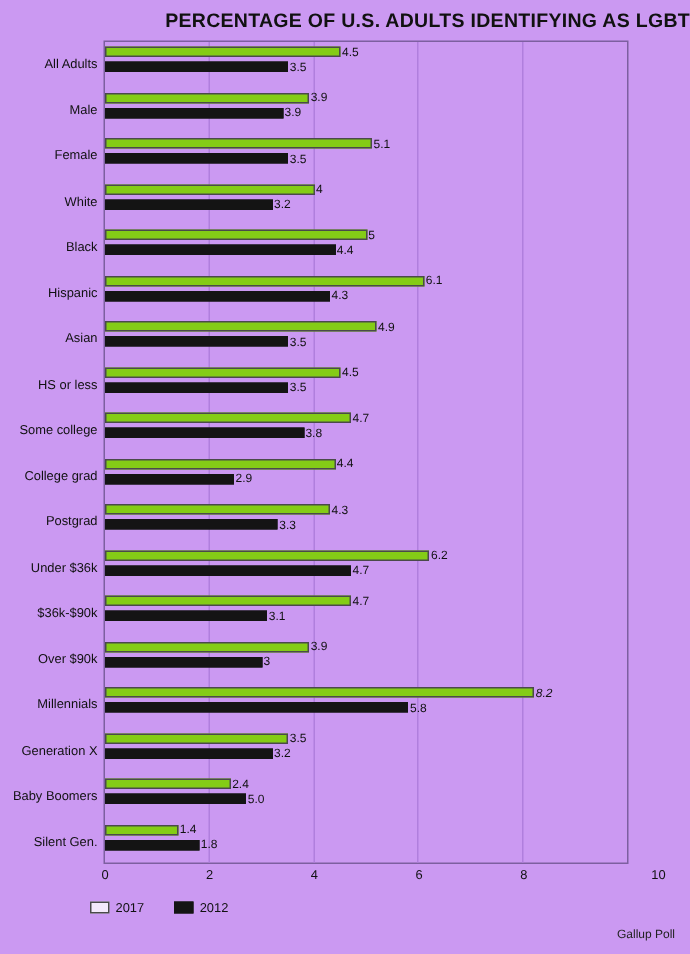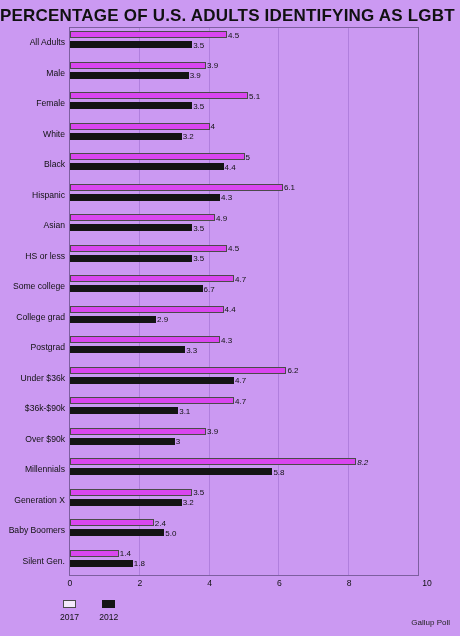--- a/index.html
+++ b/index.html
@@ -7,22 +7,22 @@
     width:460px;height:636px;
     background:#cb99f2;
     font-family:"Liberation Sans", sans-serif;
     overflow:hidden;
   }
   #page{position:relative;width:460px;height:636px;}
 
   
   .title{
     position:absolute;left:0;top:6px;width:460px;
-    text-align:left;
-    font-size:17px;font-weight:bold;color:#111;
+    text-align:right;
+    font-size:13px;font-weight:bold;color:#111;
     letter-spacing:.2px;
   }
 
   
   .plot-frame{
     position:absolute;
     left:69px;top:27px;
     width:350px;height:549px;
     border:1px solid #7d5fa0;
     box-sizing:border-box;
@@ -48,21 +48,21 @@
     text-align:right;
     width:200px;
   }
   .bar{
     position:absolute;left:70px;
     height:7px;
     box-sizing:border-box;
   }
   .bar.y2017{
     top:4px;
-    background:#d946ef;
+    background:#84cc16;
     border:1px solid #4a4a4a;
   }
   .bar.y2012{
     top:14px;
     background:#141414;
     border:1px solid #141414;
   }
   .bar-val{
     position:absolute;
     left:100%;
@@ -83,21 +83,21 @@
     font-size:8.6px;color:#111;
     transform:translateX(-50%);
   }
 
   
   .legend{
     position:absolute;left:60px;top:600px;
     display:flex;align-items:center;gap:6px;
     font-size:8.6px;color:#111;
   }
-  .legend-item{display:flex;align-items:center;gap:4px;margin-right:14px;flex-direction:column;}
+  .legend-item{display:flex;align-items:center;gap:4px;margin-right:14px;}
   .swatch{width:13px;height:8px;box-sizing:border-box;}
   .swatch.light{background:#f4e9fb;border:1px solid #4a4a4a;}
   .swatch.dark{background:#141414;border:1px solid #141414;}
 
   .source{
     position:absolute;right:10px;top:618px;
     font-size:8px;color:#222;
   }
 </style>
 </head>
@@ -164,21 +164,21 @@
         <div class="cat-label">Hispanic</div>
         <div class="bar y2017" style="width: 212.89px; padding-left: 32px;">
           <span class="bar-val">6.1</span>
         </div>
         <div class="bar y2012" style="width: 150.07px;">
           <span class="bar-val">4.3</span>
         </div>
       </div>
       <div class="row" style="top: 183px; height: 30.5px;">
         <div class="cat-label">Asian</div>
-        <div class="bar y2017" style="width: 145px;">
+        <div class="bar y2017" style="width: 181px;">
           <span class="bar-val">4.9</span>
         </div>
         <div class="bar y2012" style="width: 122.15px;">
           <span class="bar-val">3.5</span>
         </div>
       </div>
       <div class="row" style="top: 213.5px; height: 30.5px;">
         <div class="cat-label">HS or less</div>
         <div class="bar y2017" style="width: 157.05px;">
           <span class="bar-val">4.5</span>
@@ -186,21 +186,21 @@
         <div class="bar y2012" style="width: 122.15px;">
           <span class="bar-val">3.5</span>
         </div>
       </div>
       <div class="row" style="top: 244px; height: 30.5px;">
         <div class="cat-label">Some college</div>
         <div class="bar y2017" style="width: 164.03px;">
           <span class="bar-val">4.7</span>
         </div>
         <div class="bar y2012" style="width: 132.62px;">
-          <span class="bar-val">6.7</span>
+          <span class="bar-val">3.8</span>
         </div>
       </div>
       <div class="row" style="top: 274.5px; height: 30.5px;">
         <div class="cat-label">College grad</div>
         <div class="bar y2017" style="width: 153.56px;">
           <span class="bar-val">4.4</span>
         </div>
         <div class="bar y2012" style="width: 86px;">
           <span class="bar-val">2.9</span>
         </div>
@@ -278,21 +278,21 @@
         </div>
       </div>
     </div>
 
   <div class="xaxis" id="xaxis">
       <div class="xtick" style="left: 1px;">0</div>
       <div class="xtick" style="left: 70.8px;">2</div>
       <div class="xtick" style="left: 140.6px;">4</div>
       <div class="xtick" style="left: 210.4px;">6</div>
       <div class="xtick" style="left: 280.2px;">8</div>
-      <div class="xtick" style="left: 358px;">10</div>
+      <div class="xtick" style="left: 370px;">10</div>
     </div>
 
   <div class="legend" id="legend">
       <div class="legend-item">
         <span class="swatch light"></span>
         <span>2017</span>
       </div>
       <div class="legend-item">
         <span class="swatch dark"></span>
         <span>2012</span>

